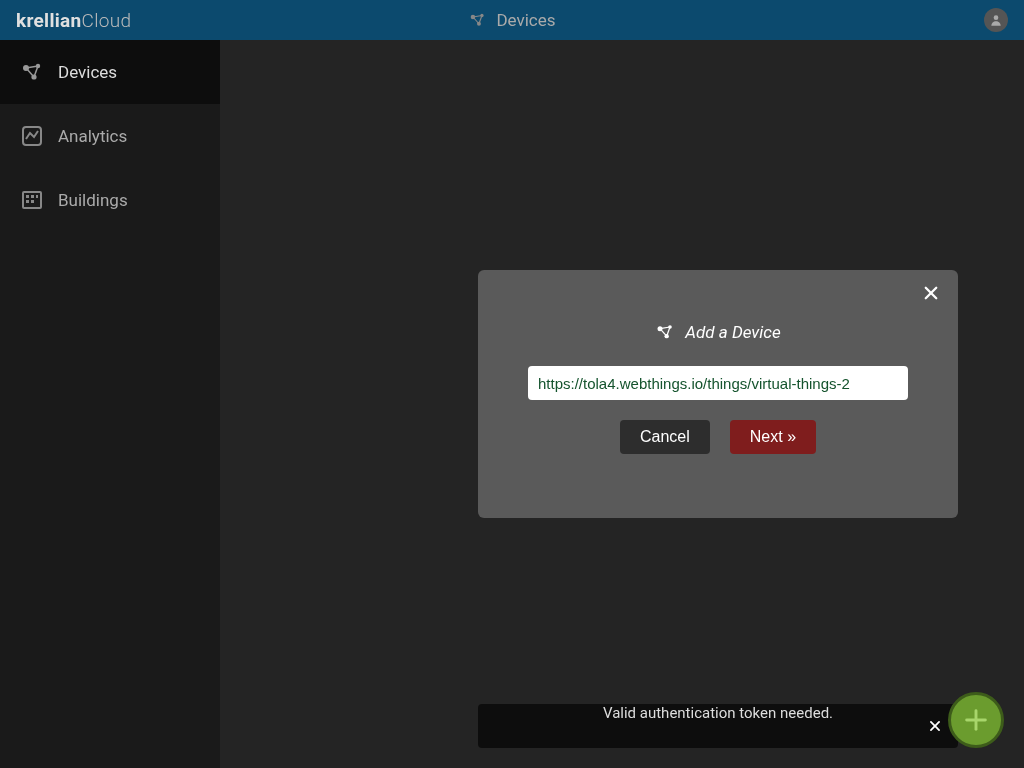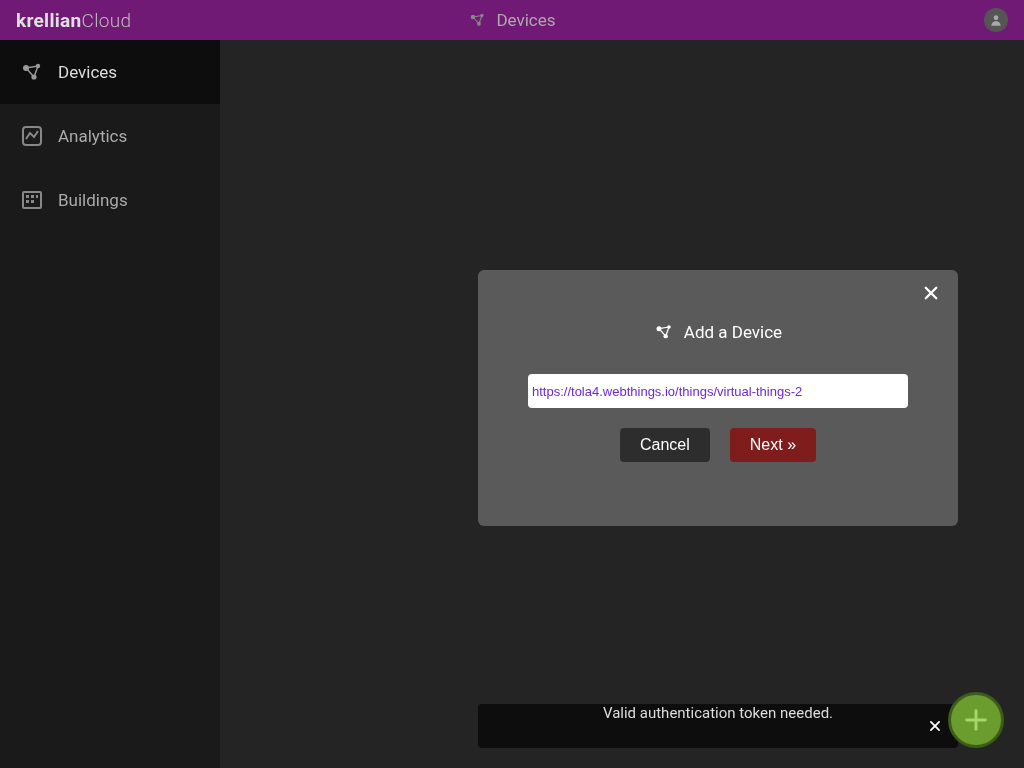--- a/index.html
+++ b/index.html
@@ -11,21 +11,21 @@
       width: 1024px;
       height: 768px;
       background: #242424;
       font-family: -apple-system, BlinkMacSystemFont, "Segoe UI", Roboto, Helvetica, Arial, sans-serif;
       color: #ccc;
       overflow: hidden;
       position: relative;
     }
     .topbar {
       height: 40px;
-      background: #701a75;
+      background: #0c4a6e;
       display: flex;
       align-items: center;
       padding: 0 16px;
       position: relative;
     }
     .brand {
       font-size: 19px;
       color: #ccc;
       letter-spacing: 0.3px;
     }
@@ -115,33 +115,34 @@
       line-height: 1;
     }
     .modal-title {
       display: flex;
       align-items: center;
       justify-content: center;
       gap: 10px;
       color: #fff;
       font-size: 17px;
       margin-top: 28px;
-      margin-bottom: 32px;
+      margin-bottom: 24px;
+      font-style: italic;
     }
     .modal-input {
       display: block;
       width: 380px;
       margin: 0 auto 20px auto;
       height: 34px;
       background: #fff;
       border: none;
       border-radius: 4px;
-      padding: 0 4px;
-      font-size: 13px;
-      color: #6d28d9;
+      padding: 0 10px;
+      font-size: 15px;
+      color: #14532d;
     }
     .modal-input::placeholder {
       color: #888;
     }
     .modal-actions {
       display: flex;
       justify-content: center;
       gap: 20px;
       margin-top: 12px;
       margin-bottom: 40px;

